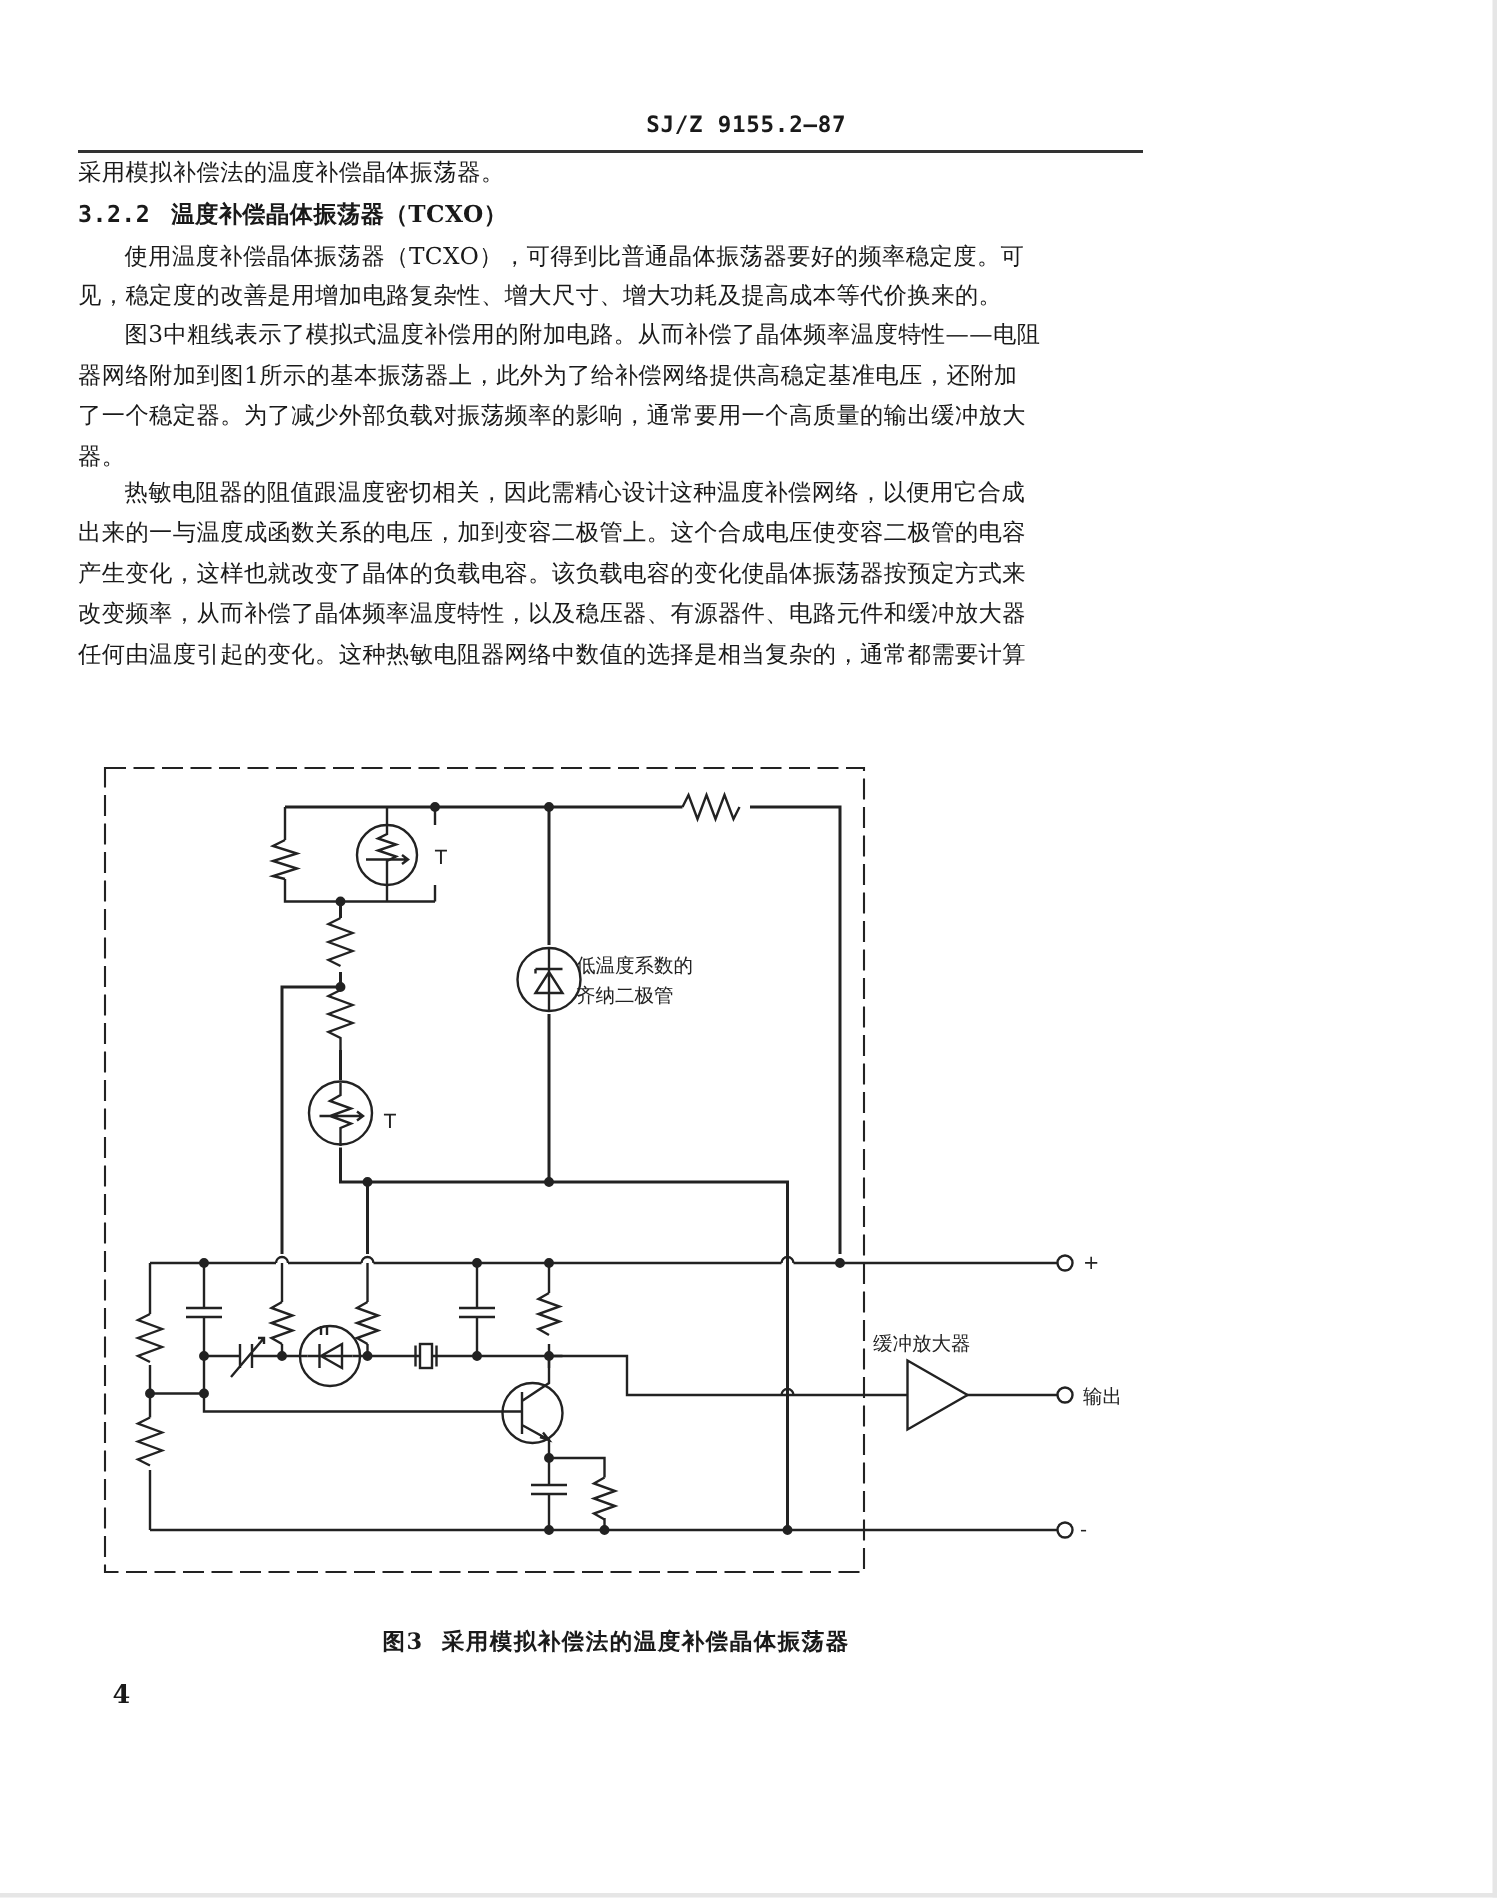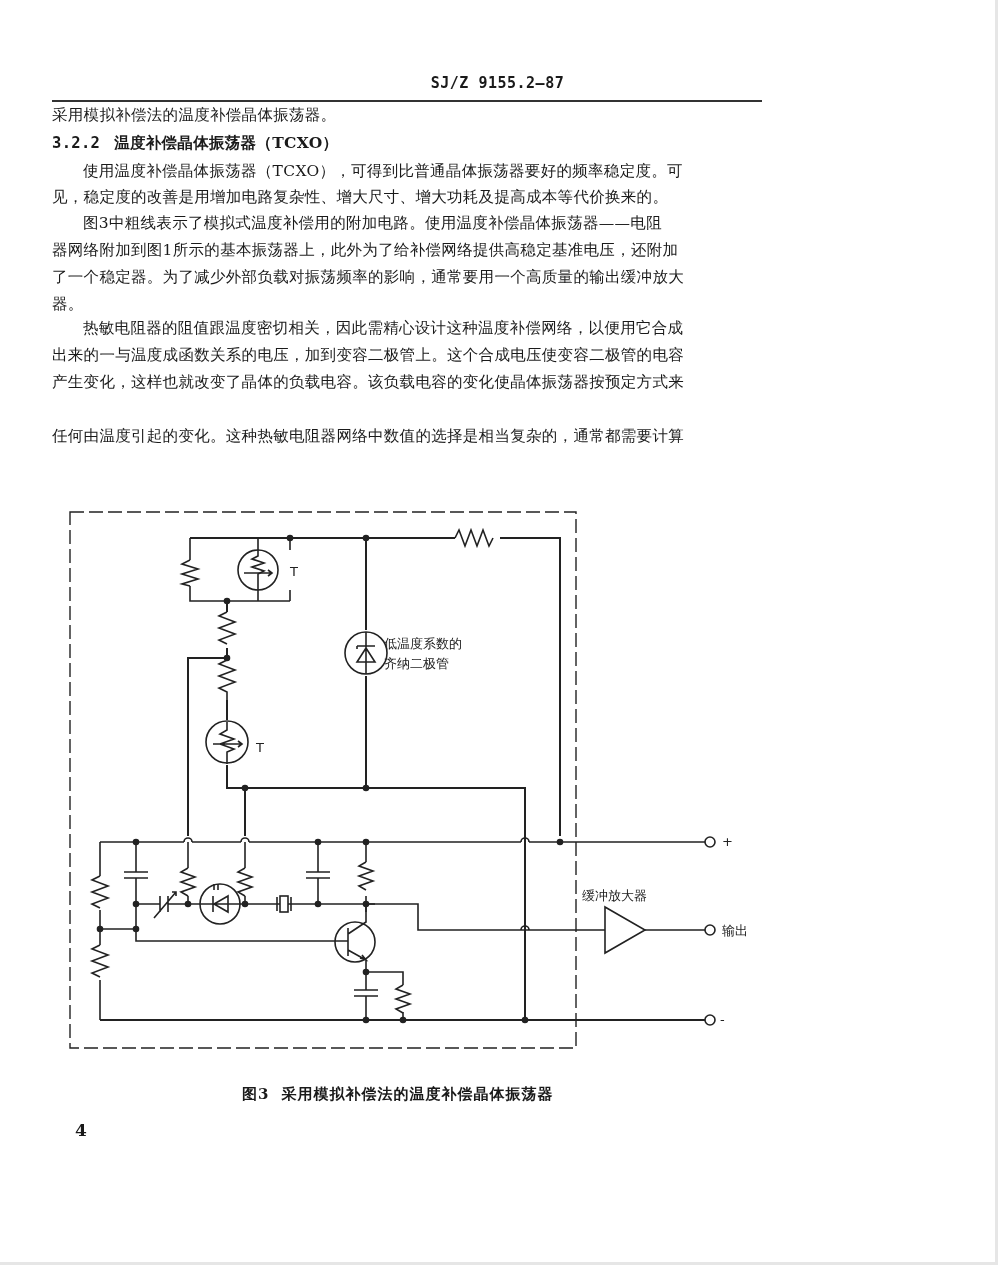--- a/index.html
+++ b/index.html
@@ -12,43 +12,44 @@
             font-size: 15px; letter-spacing: 0.5px; box-sizing: border-box; }
   .rule { position: absolute; left: 52px; width: 710px; top: 100px; height: 0;
           border-top: 2px solid #333; }
   .line { position: absolute; left: 52px; width: 712px; font-size: 15.5px; line-height: 22px;
           white-space: nowrap; letter-spacing: 0.3px; }
   .indent { padding-left: 31px; }
   .sec { font-weight: bold; font-family: "DejaVu Sans Mono", "Liberation Mono", monospace; margin-right: 14px; }
   .bold { font-weight: bold; }
   .diagram { position: absolute; left: 0; top: 0; }
   .caption { position: absolute; left: 242px; top: 1085px; font-size: 15px; font-weight: bold; letter-spacing: 1px; }
-  .caption .fig { margin-right: 12px; }
+  .caption .fig { margin-right: 12px; margin-left: 13px; }
   .pagenum { position: absolute; left: 75px; top: 1120px; font-size: 17px; font-weight: bold; }
   .lbl { font-family: "DejaVu Sans", "Liberation Sans", sans-serif; font-size: 13px; fill: #222; }
 </style>
 </head>
 <body>
 
 <div class="page">
 
   <div class="header">SJ/Z 9155.2—87</div>
   <div class="rule"></div>
 
   <div class="line" style="top:104px">采用模拟补偿法的温度补偿晶体振荡器。</div>
   <div class="line bold" style="top:132px"><span class="sec">3.2.2</span><span>温度补偿晶体振荡器（TCXO）</span></div>
   <div class="line" style="top:186px">见，稳定度的改善是用增加电路复杂性、增大尺寸、增大功耗及提高成本等代价换来的。</div>
   <div class="line indent" style="top:160px">使用温度补偿晶体振荡器（TCXO），可得到比普通晶体振荡器要好的频率稳定度。可</div>
-  <div class="line indent" style="top:212px">图3中粗线表示了模拟式温度补偿用的附加电路。使用温度补偿晶体振荡器——电阻</div>
+  <div class="line indent" style="top:212px">图3中粗线表示了模拟式温度补偿用的附加电路。从而补偿了晶体频率温度特性——电阻</div>
   <div class="line" style="top:239px">器网络附加到图1所示的基本振荡器上，此外为了给补偿网络提供高稳定基准电压，还附加</div>
   <div class="line" style="top:266px">了一个稳定器。为了减少外部负载对振荡频率的影响，通常要用一个高质量的输出缓冲放大</div>
   <div class="line" style="top:293px">器。</div>
   <div class="line indent" style="top:317px">热敏电阻器的阻值跟温度密切相关，因此需精心设计这种温度补偿网络，以便用它合成</div>
   <div class="line" style="top:344px">出来的一与温度成函数关系的电压，加到变容二极管上。这个合成电压使变容二极管的电容</div>
   <div class="line" style="top:371px">产生变化，这样也就改变了晶体的负载电容。该负载电容的变化使晶体振荡器按预定方式来</div>
+  <div class="line" style="top:398px">改变频率，从而补偿了晶体频率温度特性，以及稳压器、有源器件、电路元件和缓冲放大器</div>
   <div class="line" style="top:425px">任何由温度引起的变化。这种热敏电阻器网络中数值的选择是相当复杂的，通常都需要计算</div>
 
   <svg class="diagram" width="1000" height="1268" xmlns="http://www.w3.org/2000/svg" fill="none" stroke="#222" stroke-width="1.6">
 
     <rect x="70" y="512" width="506" height="536" stroke-dasharray="14,5" stroke-width="1.4"></rect>
 
     <path d="M190 538 H455 M500 538 H560 V836" stroke-width="2"></path>
 
     <path d="M455 538 l4 -8 l6 16 l6 -16 l6 16 l6 -16 l6 16 l4 -8"></path>
 

